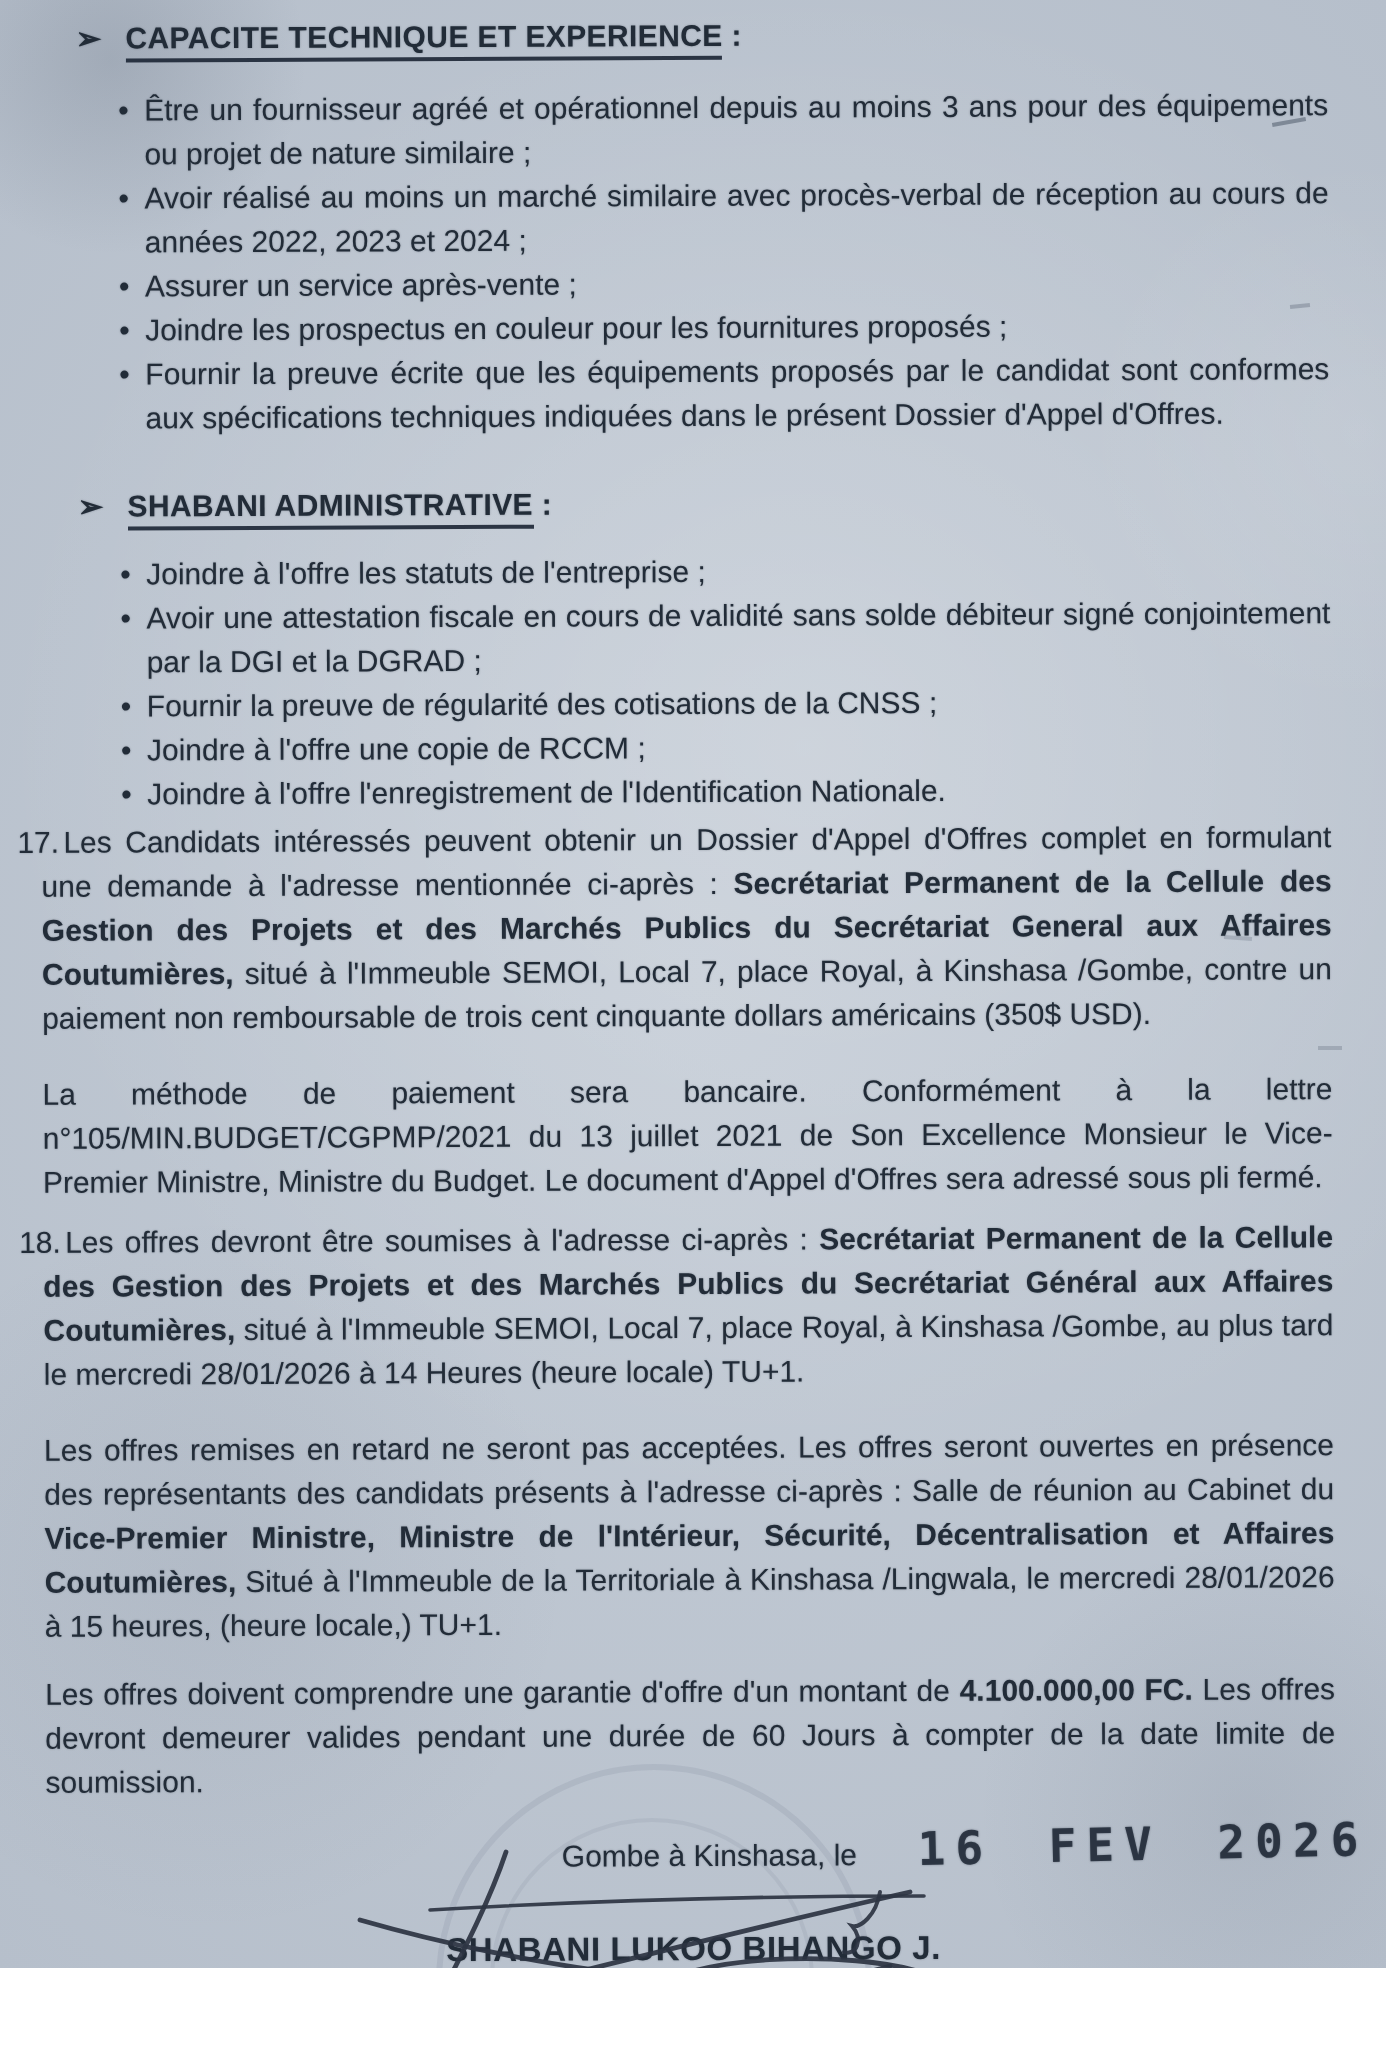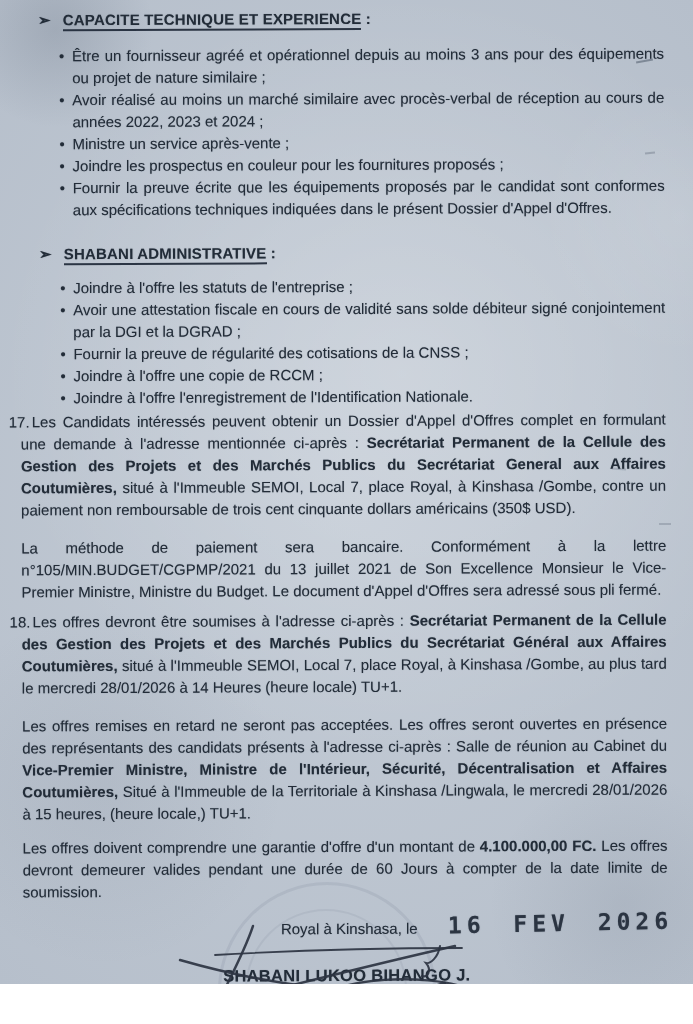--- a/index.html
+++ b/index.html
@@ -95,21 +95,21 @@
     </div>
 
     <div class="blist">
       <div class="bitem">
         <span class="dot">•</span><span>Être un fournisseur agréé et opérationnel depuis au moins 3 ans pour des équipements ou projet de nature similaire ;</span>
       </div>
       <div class="bitem">
         <span class="dot">•</span><span>Avoir réalisé au moins un marché similaire avec procès-verbal de réception au cours de années 2022, 2023 et 2024 ;</span>
       </div>
       <div class="bitem">
-        <span class="dot">•</span><span>Ministre un service après-vente ;</span>
+        <span class="dot">•</span><span>Assurer un service après-vente ;</span>
       </div>
       <div class="bitem">
         <span class="dot">•</span><span>Joindre les prospectus en couleur pour les fournitures proposés ;</span>
       </div>
       <div class="bitem">
         <span class="dot">•</span><span>Fournir la preuve écrite que les équipements proposés par le candidat sont conformes aux spécifications techniques indiquées dans le présent Dossier d'Appel d'Offres.</span>
       </div>
     </div>
 
     <div class="section-head mt22">
@@ -146,21 +146,21 @@
 
     <div class="plain mt16">
       <span>Les offres remises en retard ne seront pas acceptées. Les offres seront ouvertes en présence des représentants des candidats présents à l'adresse ci-après : Salle de réunion au Cabinet du </span><span class="b">Vice-Premier Ministre, Ministre de l'Intérieur, Sécurité, Décentralisation et Affaires Coutumières,</span><span> Situé à l'Immeuble de la Territoriale à Kinshasa /Lingwala, le mercredi 28/01/2026 à 15 heures, (heure locale,) TU+1.</span>
     </div>
 
     <div class="plain mt12">
       <span>Les offres doivent comprendre une garantie d'offre d'un montant de </span><span class="b">4.100.000,00 FC.</span><span> Les offres devront demeurer valides pendant une durée de 60 Jours à compter de la date limite de soumission.</span>
     </div>
 
     <div class="fait-row">
-      <span>Royal à Kinshasa, le</span><span class="stamp">16 FEV 2026</span>
+      <span>Gombe à Kinshasa, le</span><span class="stamp">16 FEV 2026</span>
     </div>
 
     <div class="signatory">SHABANI LUKOO BIHANGO J.</div>
 
   </div>
 
   <div class="seal">
       <div class="seal-inner"></div>
     </div>
 

